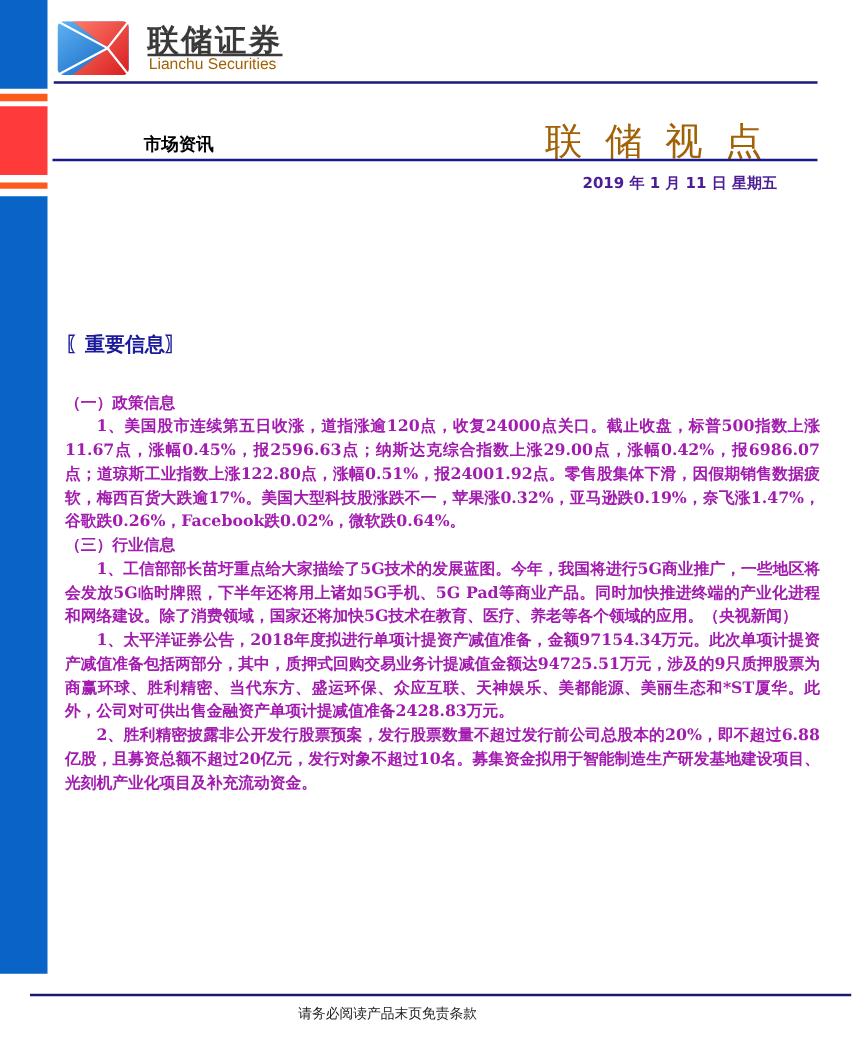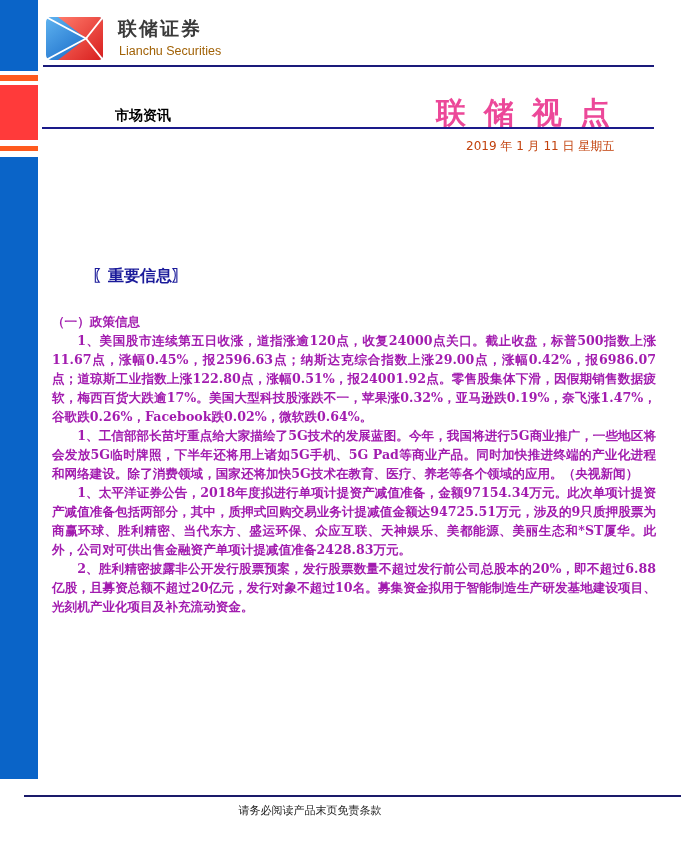--- a/index.html
+++ b/index.html
@@ -15,48 +15,48 @@
   .lb-orange1 { top: 75px; height: 6px; background: #ff5a1e; }
   .lb-red { top: 85px; height: 55px; background: #ff3a3a; }
   .lb-orange2 { top: 146px; height: 5px; background: #ff5a1e; }
   .lb-blue2 { top: 157px; height: 622px; background: #0a64c8; }
 
   
   .logo { position: absolute; left: 46px; top: 17px; width: 57px; height: 43px; }
   .brand-cn {
     position: absolute; left: 118px; top: 16px;
     font-family: "DejaVu Sans", "Liberation Sans", sans-serif;
-    font-weight: bold; font-size: 19px; color: #3a3a3a; letter-spacing: 2px;
+    font-weight: bold; font-size: 25px; color: #3a3a3a; letter-spacing: 2px; text-decoration: underline;
   }
   .brand-en {
     position: absolute; left: 119px; top: 44px;
     font-family: "Liberation Sans", "DejaVu Sans", sans-serif;
     font-size: 12.5px; color: #a16207;
   }
   .rule-top { position: absolute; left: 43px; top: 65px; width: 611px; height: 2px; background: #1a1a7a; }
 
   .section-tag {
     position: absolute; left: 115px; top: 107px;
     font-size: 14px; font-weight: bold; color: #000000;
   }
   .rule-mid { position: absolute; left: 42px; top: 127px; width: 612px; height: 2px; background: #1a1a8a; }
   .mast-title {
     position: absolute; left: 436px; top: 93px;
-    font-size: 30px; font-weight: bold; color: #ec4899; letter-spacing: 18px;
+    font-size: 30px; font-weight: normal; color: #a16207; letter-spacing: 18px;
   }
   .date-line {
     position: absolute; left: 466px; top: 138px;
     font-family: "DejaVu Sans", "Liberation Sans", sans-serif;
-    font-size: 12px; font-weight: normal; color: #c2410c;
+    font-size: 12px; font-weight: bold; color: #4c1d95;
   }
 
   
   .heading-main {
     position: absolute; left: 52px; top: 266px;
-    font-size: 16px; font-weight: bold; color: #1a1a9a; margin-left: 40px;
+    font-size: 16px; font-weight: bold; color: #1a1a9a;
   }
   .content {
     position: absolute; left: 52px; top: 312px; width: 604px;
     font-family: "DejaVu Serif", "Liberation Serif", serif;
     font-size: 12.6px; line-height: 19px; font-weight: bold; color: #a21caf;
   }
   .content .sec { margin: 0; }
   .content .para { margin: 0; text-indent: 2em; text-align: justify; }
 
   
@@ -102,20 +102,21 @@
 <div class="rule-mid"></div>
 <div class="date-line">2019 年 1 月 11 日  星期五</div>
 
 <div class="heading-main">〖重要信息〗</div>
 
 <div class="content">
   <p class="sec">（一）政策信息</p>
 
   <p class="para">1、美国股市连续第五日收涨，道指涨逾120点，收复24000点关口。截止收盘，标普500指数上涨11.67点，涨幅0.45%，报2596.63点；纳斯达克综合指数上涨29.00点，涨幅0.42%，报6986.07点；道琼斯工业指数上涨122.80点，涨幅0.51%，报24001.92点。零售股集体下滑，因假期销售数据疲软，梅西百货大跌逾17%。美国大型科技股涨跌不一，苹果涨0.32%，亚马逊跌0.19%，奈飞涨1.47%，谷歌跌0.26%，Facebook跌0.02%，微软跌0.64%。</p>
 
+  <p class="sec">（三）行业信息</p>
   <p class="para">1、工信部部长苗圩重点给大家描绘了5G技术的发展蓝图。今年，我国将进行5G商业推广，一些地区将会发放5G临时牌照，下半年还将用上诸如5G手机、5G Pad等商业产品。同时加快推进终端的产业化进程和网络建设。除了消费领域，国家还将加快5G技术在教育、医疗、养老等各个领域的应用。（央视新闻）</p>
 
   <p class="para">1、太平洋证券公告，2018年度拟进行单项计提资产减值准备，金额97154.34万元。此次单项计提资产减值准备包括两部分，其中，质押式回购交易业务计提减值金额达94725.51万元，涉及的9只质押股票为商赢环球、胜利精密、当代东方、盛运环保、众应互联、天神娱乐、美都能源、美丽生态和*ST厦华。此外，公司对可供出售金融资产单项计提减值准备2428.83万元。</p>
   <p class="para">2、胜利精密披露非公开发行股票预案，发行股票数量不超过发行前公司总股本的20%，即不超过6.88亿股，且募资总额不超过20亿元，发行对象不超过10名。募集资金拟用于智能制造生产研发基地建设项目、光刻机产业化项目及补充流动资金。</p>
 </div>
 
 <div class="rule-foot"></div>
 <div class="footer-text">请务必阅读产品末页免责条款</div>
 
 </body></html>

